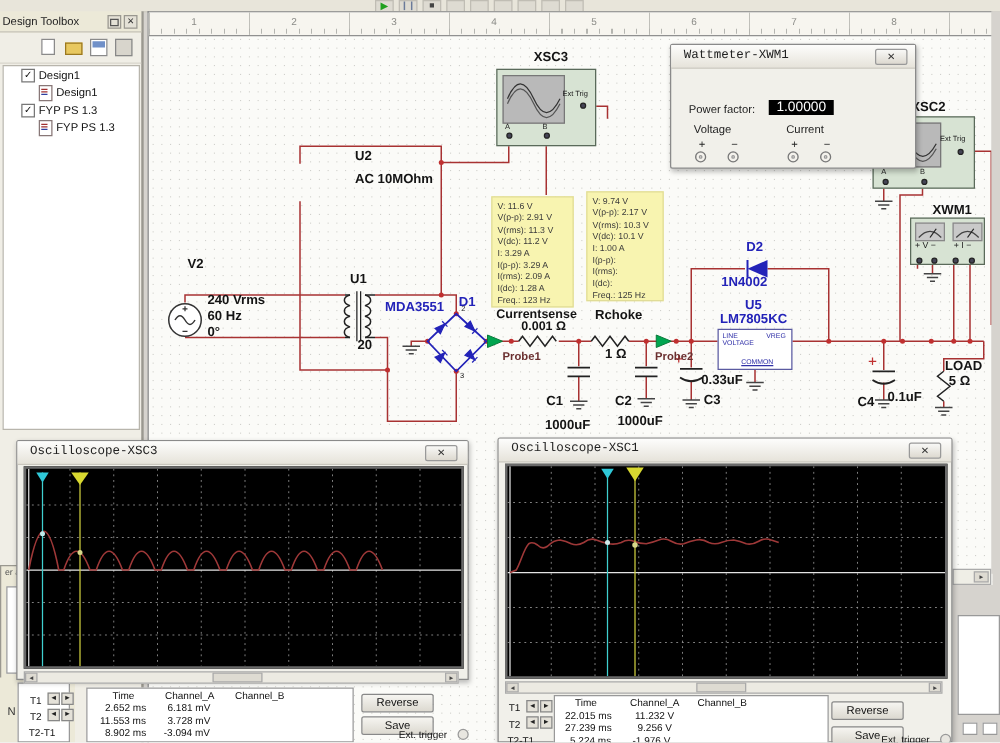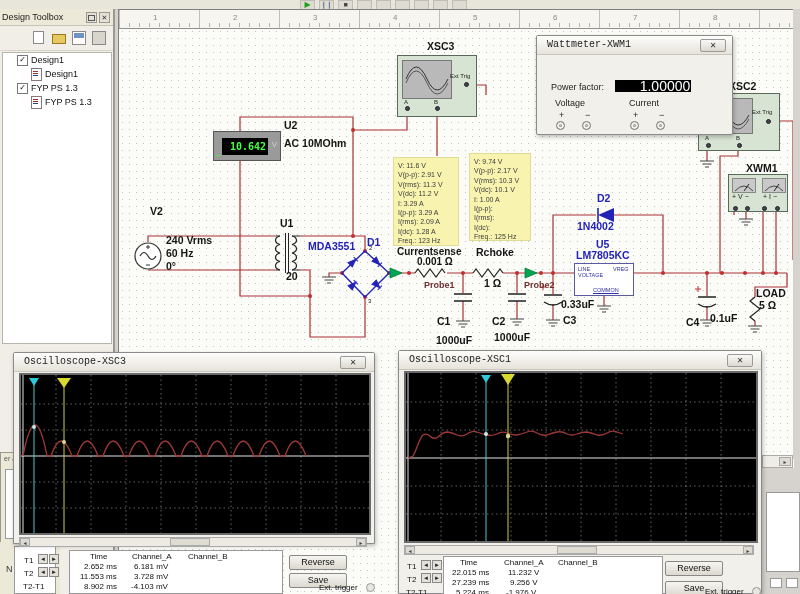--- a/index.html
+++ b/index.html
@@ -302,21 +302,21 @@
   <div class="lbl" style="left:284px;top:119px;">U2</div>
   <div class="lbl" style="left:284px;top:137px;">AC 10MOhm</div>
   <div class="lbl" style="left:280px;top:217px;">U1</div>
   <div class="lbl" style="left:286px;top:270px;">20</div>
   <div class="lbl blue" style="left:308px;top:240px;">MDA3551</div>
   <div class="lbl blue" style="left:367px;top:236px;">D1</div>
   <div class="lbl blue t6" style="left:369px;top:245px;">2</div>
   <div class="lbl blue t6" style="left:368px;top:298px;">3</div>
   <div class="lbl" style="left:397px;top:246px;font-size:10px;">Currentsense</div>
   <div class="lbl" style="left:417px;top:256px;font-size:10px;">0.001 Ω</div>
-  <div class="lbl probe" style="left:424px;top:280px;text-align:right;">Probe1</div>
+  <div class="lbl probe" style="left:402px;top:280px;text-align:right;">Probe1</div>
   <div class="lbl" style="left:476px;top:246px;">Rchoke</div>
   <div class="lbl" style="left:484px;top:277px;">1 Ω</div>
   <div class="lbl probe" style="left:524px;top:280px;">Probe2</div>
   <div class="lbl" style="left:437px;top:315px;">C1</div>
   <div class="lbl" style="left:436px;top:334px;">1000uF</div>
   <div class="lbl" style="left:492px;top:315px;">C2</div>
   <div class="lbl" style="left:494px;top:331px;">1000uF</div>
   <div class="lbl" style="left:561px;top:298px;">0.33uF</div>
   <div class="lbl" style="left:563px;top:314px;">C3</div>
   <div class="lbl" style="left:686px;top:316px;">C4</div>
@@ -328,25 +328,20 @@
   <div class="lbl" style="left:756px;top:287px;">LOAD</div>
   <div class="lbl" style="left:759px;top:299px;">5 Ω</div>
 
   <div class="abs" style="left:574px;top:263px;width:60px;height:33px;background:#fff;border:1px solid #5a5aa0;z-index:3;box-sizing:border-box;">
     <span class="lbl t55" style="left:3px;top:2px;">LINE</span>
     <span class="lbl t55" style="left:3px;top:8px;">VOLTAGE</span>
     <span class="lbl t55" style="left:38px;top:2px;">VREG</span>
     <span class="lbl t55 u5c" style="left:18px;top:23px;">COMMON</span>
   </div>
 
-  <div class="abs meter">
-    <div class="disp">10.642</div>
-    <span class="unit">V</span>
-    <span class="ac">~</span>
-  </div>
 
   <div class="lbl" style="left:427px;top:40px;">XSC3</div>
   <div class="inst" style="left:397px;top:55px;width:80px;height:62px;">
     <div class="iscreen" style="left:4px;top:4px;width:48px;height:37px;">
       <svg width="48" height="37">
           <path d="M3,18 q10,-24 21,0 q10,22 21,0" stroke="#333" fill="none"></path>
           <path d="M3,22 q10,-24 21,0 q10,22 21,0" stroke="#555" fill="none"></path>
         </svg>
     </div>
     <span class="lbl t6" style="left:52px;top:17px;">Ext Trig</span>
@@ -417,21 +412,21 @@
     <div>I(dc):</div>
     <div>Freq.: 125 Hz</div>
   </div>
 
   <div class="win z5" style="left:536px;top:35px;width:197px;height:100px;">
     <div class="wtitle">
       <span>Wattmeter-XWM1</span>
     </div>
     <div class="wclose" style="right:6px;">✕</div>
     <span class="wlab" style="left:14px;top:46px;">Power factor:</span>
-    <div class="lcd" style="left:78px;top:44px;width:52px;height:12px;font-size:14px;line-height:12px;padding-left:24px;">1.00000</div>
+    <div class="lcd" style="left:78px;top:44px;width:52px;height:12px;font-size:11px;line-height:12px;">1.00000</div>
     <span class="wlab" style="left:18px;top:62px;">Voltage</span>
     <span class="wlab" style="left:92px;top:62px;">Current</span>
     <span class="pm" style="left:22px;top:74px;">+</span>
     <span class="pm" style="left:48px;top:74px;">−</span>
     <span class="pm" style="left:96px;top:74px;">+</span>
     <span class="pm" style="left:122px;top:74px;">−</span>
     <span class="term" style="left:19px;top:85px;"></span>
     <span class="term" style="left:45px;top:85px;"></span>
     <span class="term" style="left:93px;top:85px;"></span>
     <span class="term" style="left:119px;top:85px;"></span>
@@ -489,21 +484,21 @@
     <span class="ctrl" style="left:9px;top:229px;">T2-T1</span>
     <div class="rpanel" style="left:55px;top:197px;width:212px;height:42px;">
       <span class="rcell" style="left:20px;top:1px;">Time</span>
       <span class="rcell" style="left:62px;top:1px;">Channel_A</span>
       <span class="rcell" style="left:118px;top:1px;">Channel_B</span>
       <span class="rcell" style="left:14px;top:11px;">2.652 ms</span>
       <span class="rcell" style="left:64px;top:11px;">6.181 mV</span>
       <span class="rcell" style="left:10px;top:21px;">11.553 ms</span>
       <span class="rcell" style="left:64px;top:21px;">3.728 mV</span>
       <span class="rcell" style="left:14px;top:31px;">8.902 ms</span>
-      <span class="rcell" style="left:61px;top:31px;">-4.103 mV</span>
+      <span class="rcell" style="left:61px;top:31px;">-3.094 mV</span>
     </div>
     <div class="btn3d" style="left:275px;top:202px;width:56px;height:13px;line-height:13px;">Reverse</div>
     <div class="btn3d" style="left:275px;top:220px;width:56px;height:13px;line-height:13px;">Save</div>
     <span class="exttrig" style="left:305px;top:230px;">Ext. trigger</span>
     <span class="extind" style="left:352px;top:230px;"></span>
   </div>
 
   <div class="win z6" style="left:398px;top:350px;width:364px;height:244px;border-radius:2px 2px 0 0;">
     <div class="wtitle">
       <span>Oscilloscope-XSC1</span>

